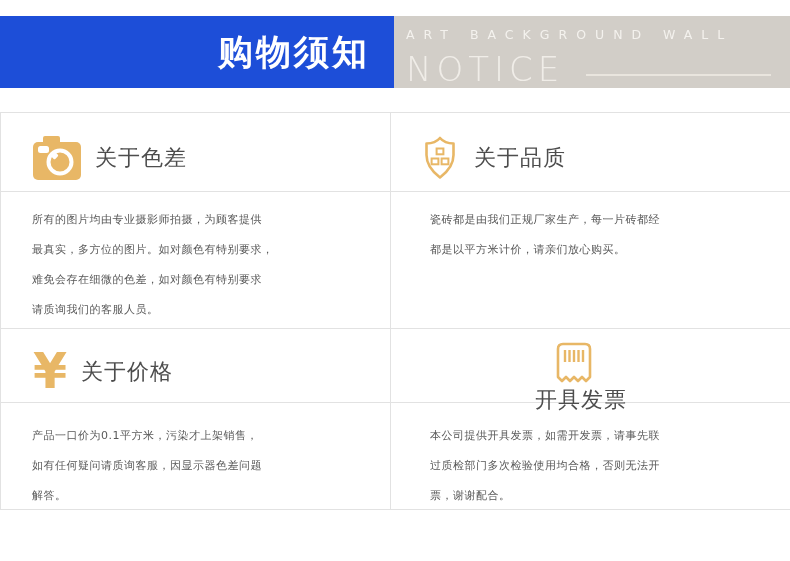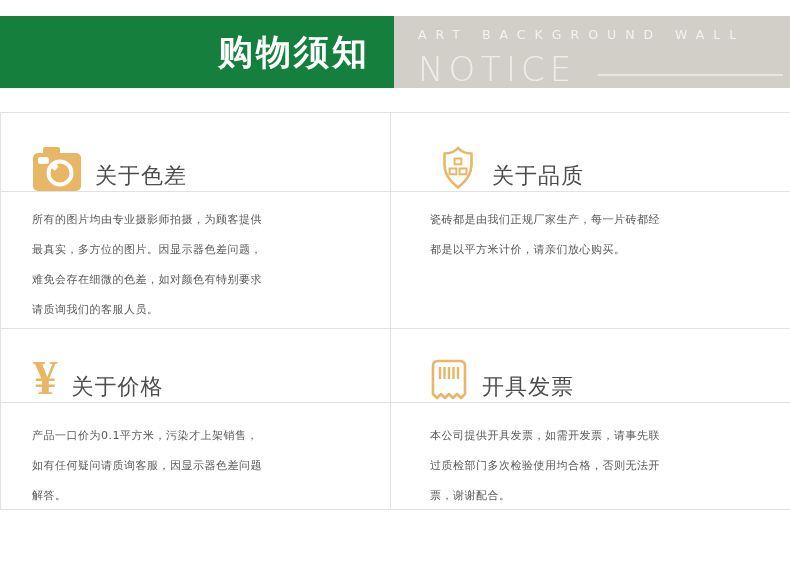--- a/index.html
+++ b/index.html
@@ -12,39 +12,39 @@
     background: #ffffff;
     overflow: hidden;
     margin: 0 auto;
   }
 
   
   .banner-red {
     position: absolute;
     left: 0; top: 16px;
     width: 394px; height: 72px;
-    background: #15803d;
+    background: #1d4ed8;
     display: flex;
     align-items: center;
     justify-content: flex-end;
     padding-right: 24px;
   }
   .banner-title {
     color: #ffffff;
     font-size: 35px;
     font-weight: 700;
     letter-spacing: 3px;
     line-height: 1;
   }
   .banner-gray {
     position: absolute;
     left: 394px; top: 16px;
     width: 396px; height: 72px;
     background: #d2cec8;
-    padding: 9px 0 0 24px;
+    padding: 9px 0 0 12px;
   }
   .banner-sub-en {
     color: #f4f2ee;
     font-size: 12.5px;
     letter-spacing: 9px;
     font-weight: 400;
     margin-top: 2px;
     white-space: nowrap;
   }
   .banner-notice-row {
@@ -69,23 +69,22 @@
 
   
   .hline, .vline { position: absolute; background: #e2e2e2; }
   .hline { height: 1px; left: 0; width: 790px; }
   .vline { width: 1px; }
 
   
   .card-header {
     position: absolute;
     display: flex;
-    align-items: flex-end;
+    align-items: center;
     padding-top: 13px;
-    font-family: Liberation Serif, serif;
   }
   .card-header .icon-wrap {
     flex: 0 0 auto;
     display: flex;
     align-items: center;
     justify-content: center;
   }
   .card-title {
     font-size: 22px;
     font-weight: 400;
@@ -102,26 +101,26 @@
   .card-body {
     position: absolute;
     font-size: 11px;
     line-height: 30px;
     color: #595959;
     letter-spacing: 0.5px;
   }
 
   
   .hdr-tl { left: 0;   top: 112px; width: 390px; height: 79px; padding-left: 33px; }
-  .hdr-tr { left: 390px; top: 112px; width: 400px; height: 79px; padding-left: 48px; }
+  .hdr-tr { left: 390px; top: 112px; width: 400px; height: 79px; padding-left: 30px; }
   .body-tl { left: 0;   top: 191px; width: 390px; padding: 14px 18px 0 32px; }
   .body-tr { left: 390px; top: 191px; width: 400px; padding: 14px 14px 0 40px; }
   
   .hdr-bl { left: 0;   top: 328px; width: 390px; height: 74px; padding-left: 33px; }
-  .hdr-br { left: 390px; top: 328px; width: 328px; height: 74px; padding-left: 40px; }
+  .hdr-br { left: 390px; top: 328px; width: 328px; height: 74px; padding-left: 40px; flex-direction: column; }
   .body-bl { left: 0;   top: 402px; width: 390px; padding: 19px 18px 0 32px; }
   .body-br { left: 390px; top: 402px; width: 400px; padding: 19px 14px 0 40px; }
 </style>
 </head>
 <body>
 
 <div class="page">
 
   <div class="banner-red">
     <h1 class="banner-title">购物须知</h1>
@@ -149,21 +148,21 @@
         <rect x="0" y="6" width="48" height="38" rx="5" fill="#e8b766"></rect>
         <rect x="5" y="10" width="11" height="7" rx="2.5" fill="#ffffff"></rect>
         <circle cx="27" cy="26" r="11.5" fill="none" stroke="#ffffff" stroke-width="4"></circle>
         <rect x="18.5" y="16.5" width="6" height="6" rx="1.5" fill="#ffffff" transform="rotate(45 21.5 19.5)"></rect>
       </svg>
     </span>
     <h2 class="card-title">关于色差</h2>
   </div>
   <div class="card-body body-tl">
       <div>所有的图片均由专业摄影师拍摄，为顾客提供</div>
-      <div>最真实，多方位的图片。因显示器色差问题，</div>
+      <div>最真实，多方位的图片。如对颜色有特别要求，</div>
       <div>难免会存在细微的色差，如对颜色有特别要求</div>
       <div>请质询我们的客服人员。</div>
     </div>
 
   <div class="card-header hdr-tr">
     <span class="icon-wrap">
       <svg width="40" height="46" viewBox="0 0 40 46" aria-hidden="true">
         <path d="M20 3 C23 6.5 28 8.5 33.5 8.5 L33.5 20 C33.5 30 28 36.5 20 42.5 C12 36.5 6.5 30 6.5 20 L6.5 8.5 C12 8.5 17 6.5 20 3 Z" fill="none" stroke="#e8b766" stroke-width="2.6" stroke-linejoin="round"></path>
         <rect x="16.6" y="13.5" width="6.8" height="5.8" fill="none" stroke="#e8b766" stroke-width="2"></rect>
         <rect x="11.6" y="23.5" width="6.8" height="5.8" fill="none" stroke="#e8b766" stroke-width="2"></rect>

